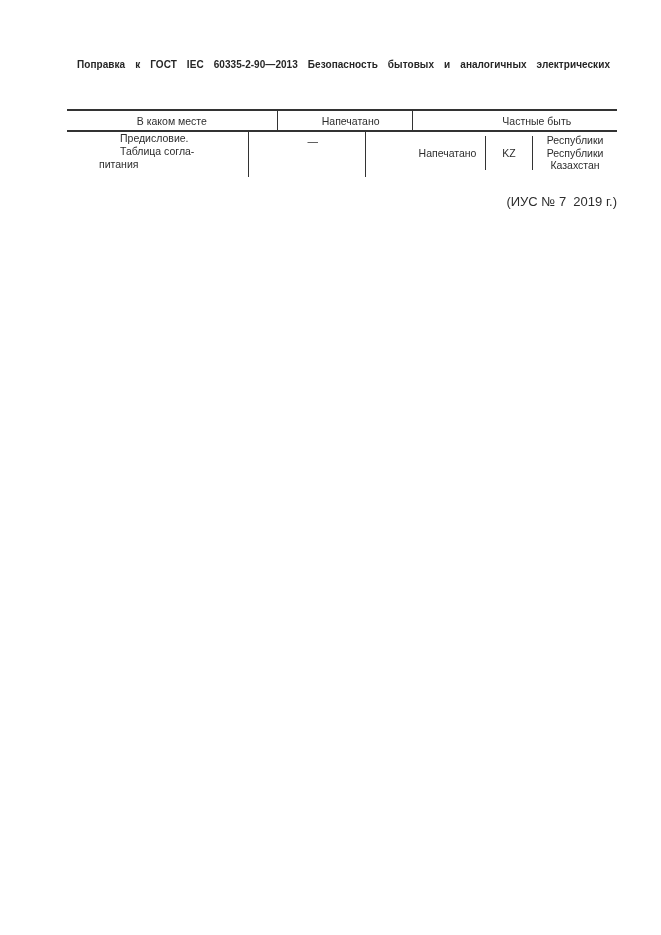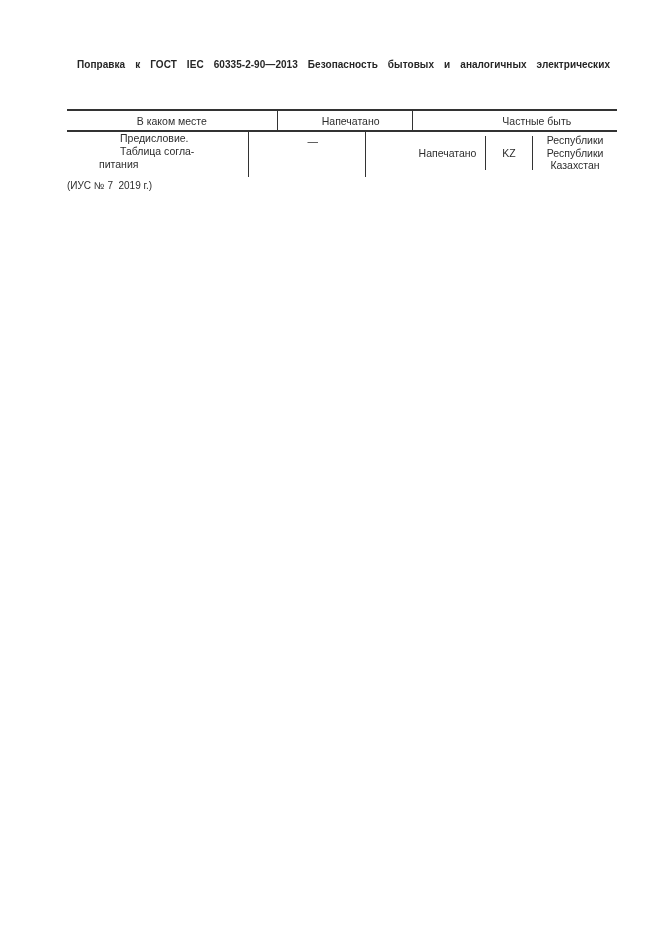--- a/index.html
+++ b/index.html
@@ -98,24 +98,24 @@
   }
   .s1 { width: 75px; }
   .s2 { width: 47px; }
   .s3 { width: 130px; flex: 1; }
   .svline { border-left: 1.5px solid #333333; }
 
   
   .footnote {
     position: absolute;
     left: 67px;
-    top: 180px;
+    top: 194px;
     width: 550px;
-    text-align: left;
-    font-size: 10px;
+    text-align: right;
+    font-size: 13px;
     white-space: pre;
     color: #2d2d2d;
   }
 </style>
 </head>
 <body>
 
 <div class="page">
 
   <div class="doc-title">

